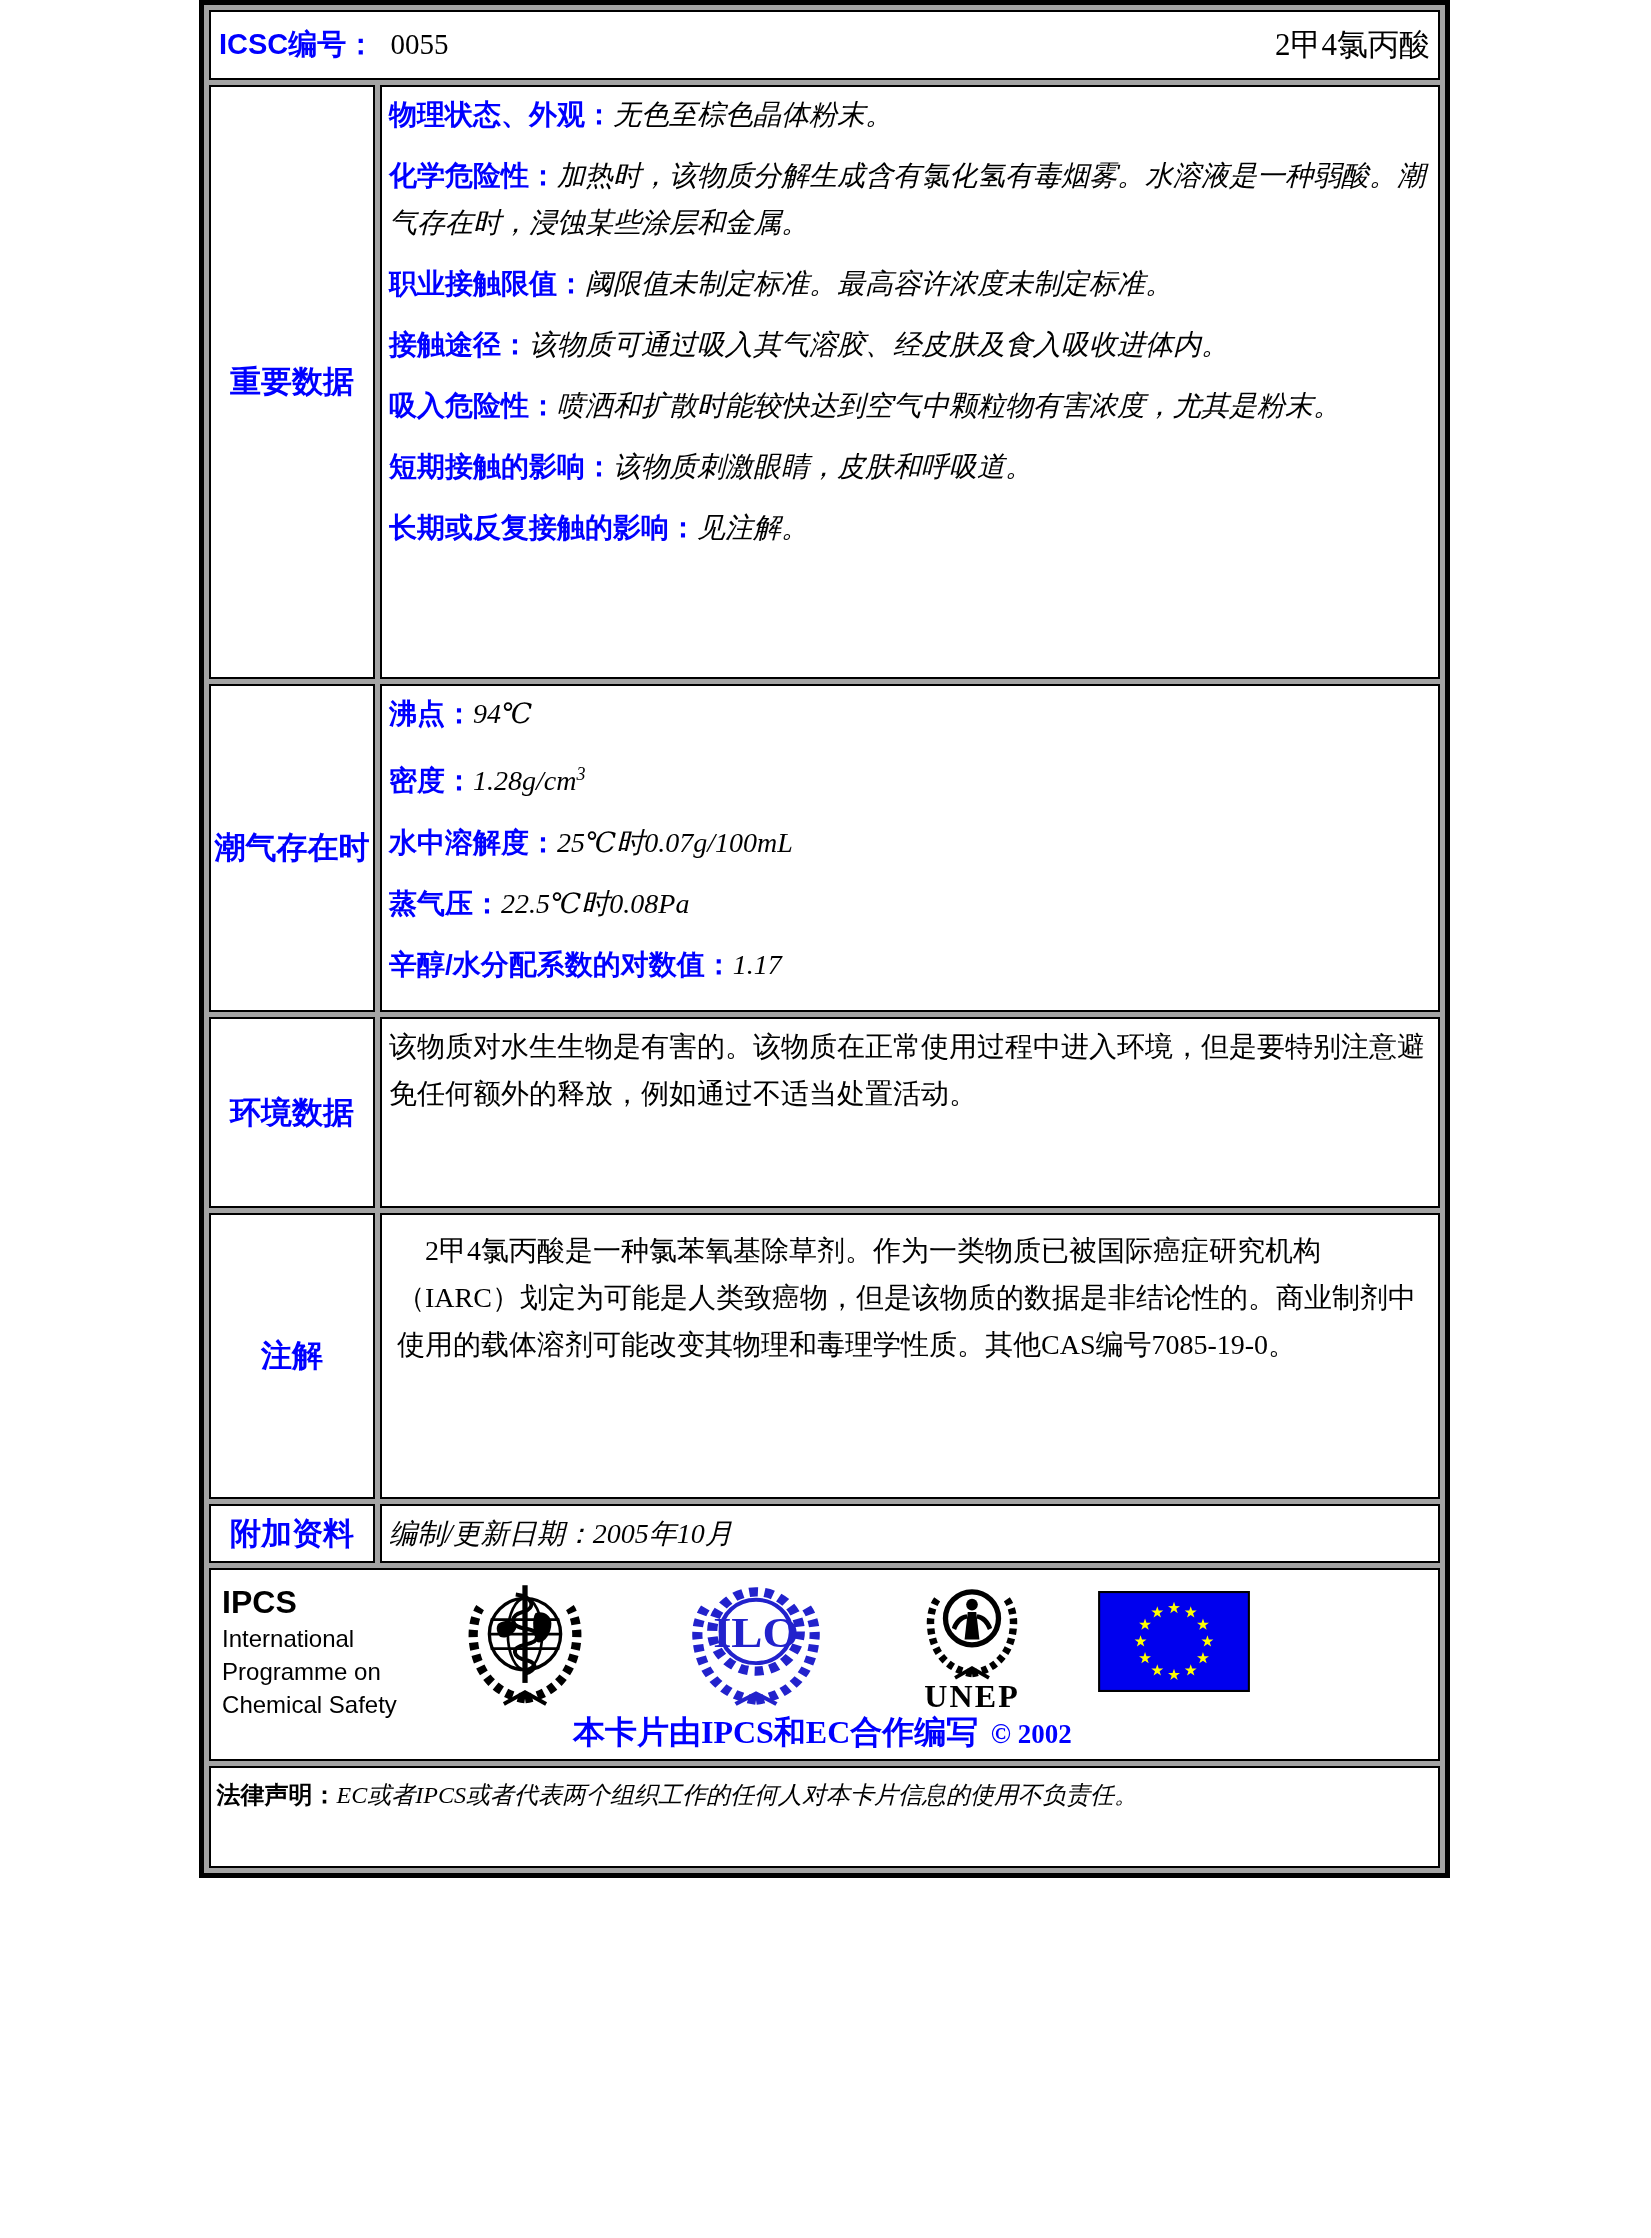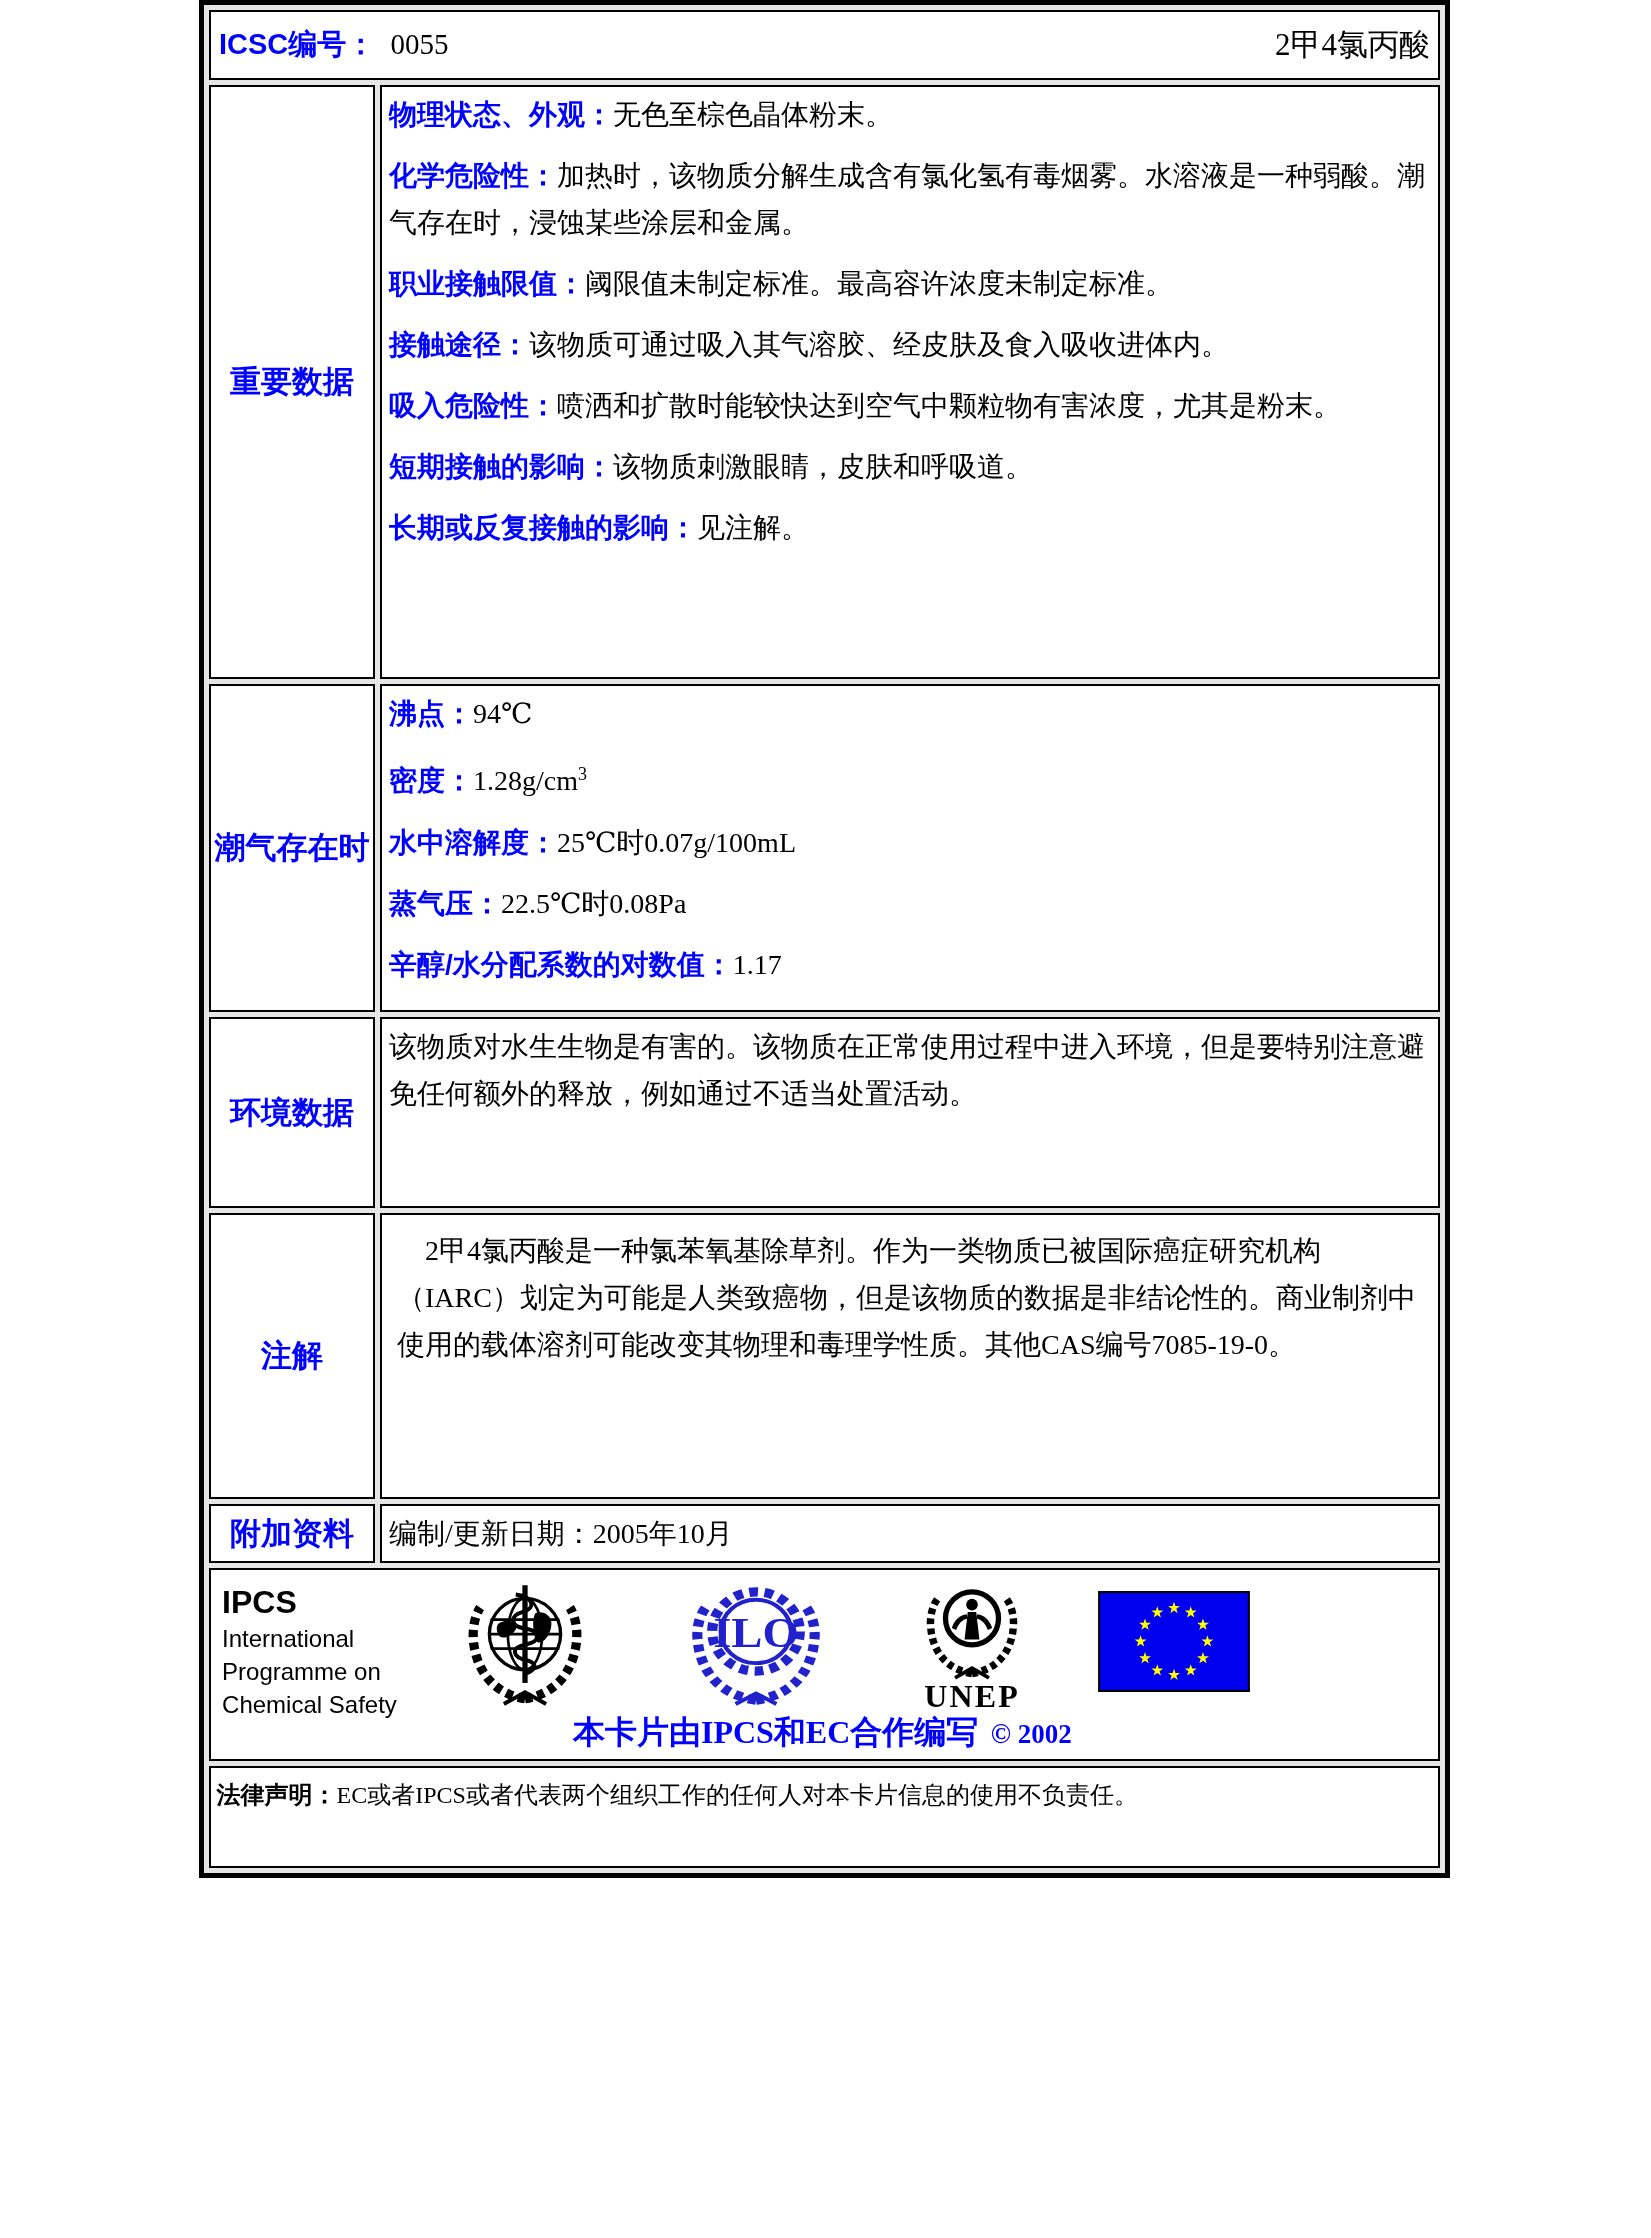--- a/index.html
+++ b/index.html
@@ -7,36 +7,36 @@
     width:1652px;height:2239px;background:#ffffff;position:relative;
     font-family:"Liberation Serif","DejaVu Serif",serif;color:#000;
   }
   .card-wrap{width:1262px;margin-left:199px;}
   .page-title{
     text-align:center;color:#ff0000;font-family:"Liberation Sans","DejaVu Sans",sans-serif;
     font-weight:bold;font-size:50px;letter-spacing:12.5px;margin:0;padding:38px 0 19.5px 0;
   }
   table.card{
     border-collapse:separate;border-spacing:5.6px;border:5.6px solid #000;
-    width:1251px;table-layout:fixed;background:#e5e5e5;
+    width:1251px;table-layout:fixed;background:#a3a3a3;
   }
   td{border:2.8px solid #000;vertical-align:top;background:#fff;}
   td.label-cell{
     width:166px;text-align:center;vertical-align:middle;
     color:#0000ff;font-family:"Liberation Sans","DejaVu Sans",sans-serif;
     font-weight:bold;font-size:31px;
   }
   td.content-cell{padding:4.2px 9.7px 4.2px 7px;}
   .hdr{display:flex;justify-content:space-between;align-items:center;height:64px;padding:0 7px;}
   .icsc-label{color:#0000ff;font-family:"Liberation Sans","DejaVu Sans",sans-serif;font-weight:bold;font-size:29px;}
   .icsc-number{font-size:29px;padding-left:15.3px;}
   .chem-name{font-size:31px;}
   p.item{margin:0 0 14px 0;font-size:28px;line-height:47px;}
   .k{color:#0000ff;font-family:"Liberation Sans","DejaVu Sans",sans-serif;font-weight:bold;}
-  .v{color:#000;}
+  .v{color:#000;font-style:italic;}
   sup.sp{font-size:18px;}
   p.plain{margin:0;font-size:28px;line-height:47px;}
   p.notes{margin:8px;font-size:28px;line-height:47px;text-indent:1em;}
   
   .logos-cell{padding:5.6px 14px 2.8px 9.7px;}
   .logos-strip{display:flex;align-items:flex-start;}
   .ipcs-block{margin:7px 0 0 1.4px;width:221px;font-family:"Liberation Sans","DejaVu Sans",sans-serif;}
   .ipcs-title{font-weight:bold;font-size:32px;line-height:39px;}
   .ipcs-sub{font-size:24px;line-height:33px;}
   .logo-box{display:flex;flex-direction:column;align-items:center;}

